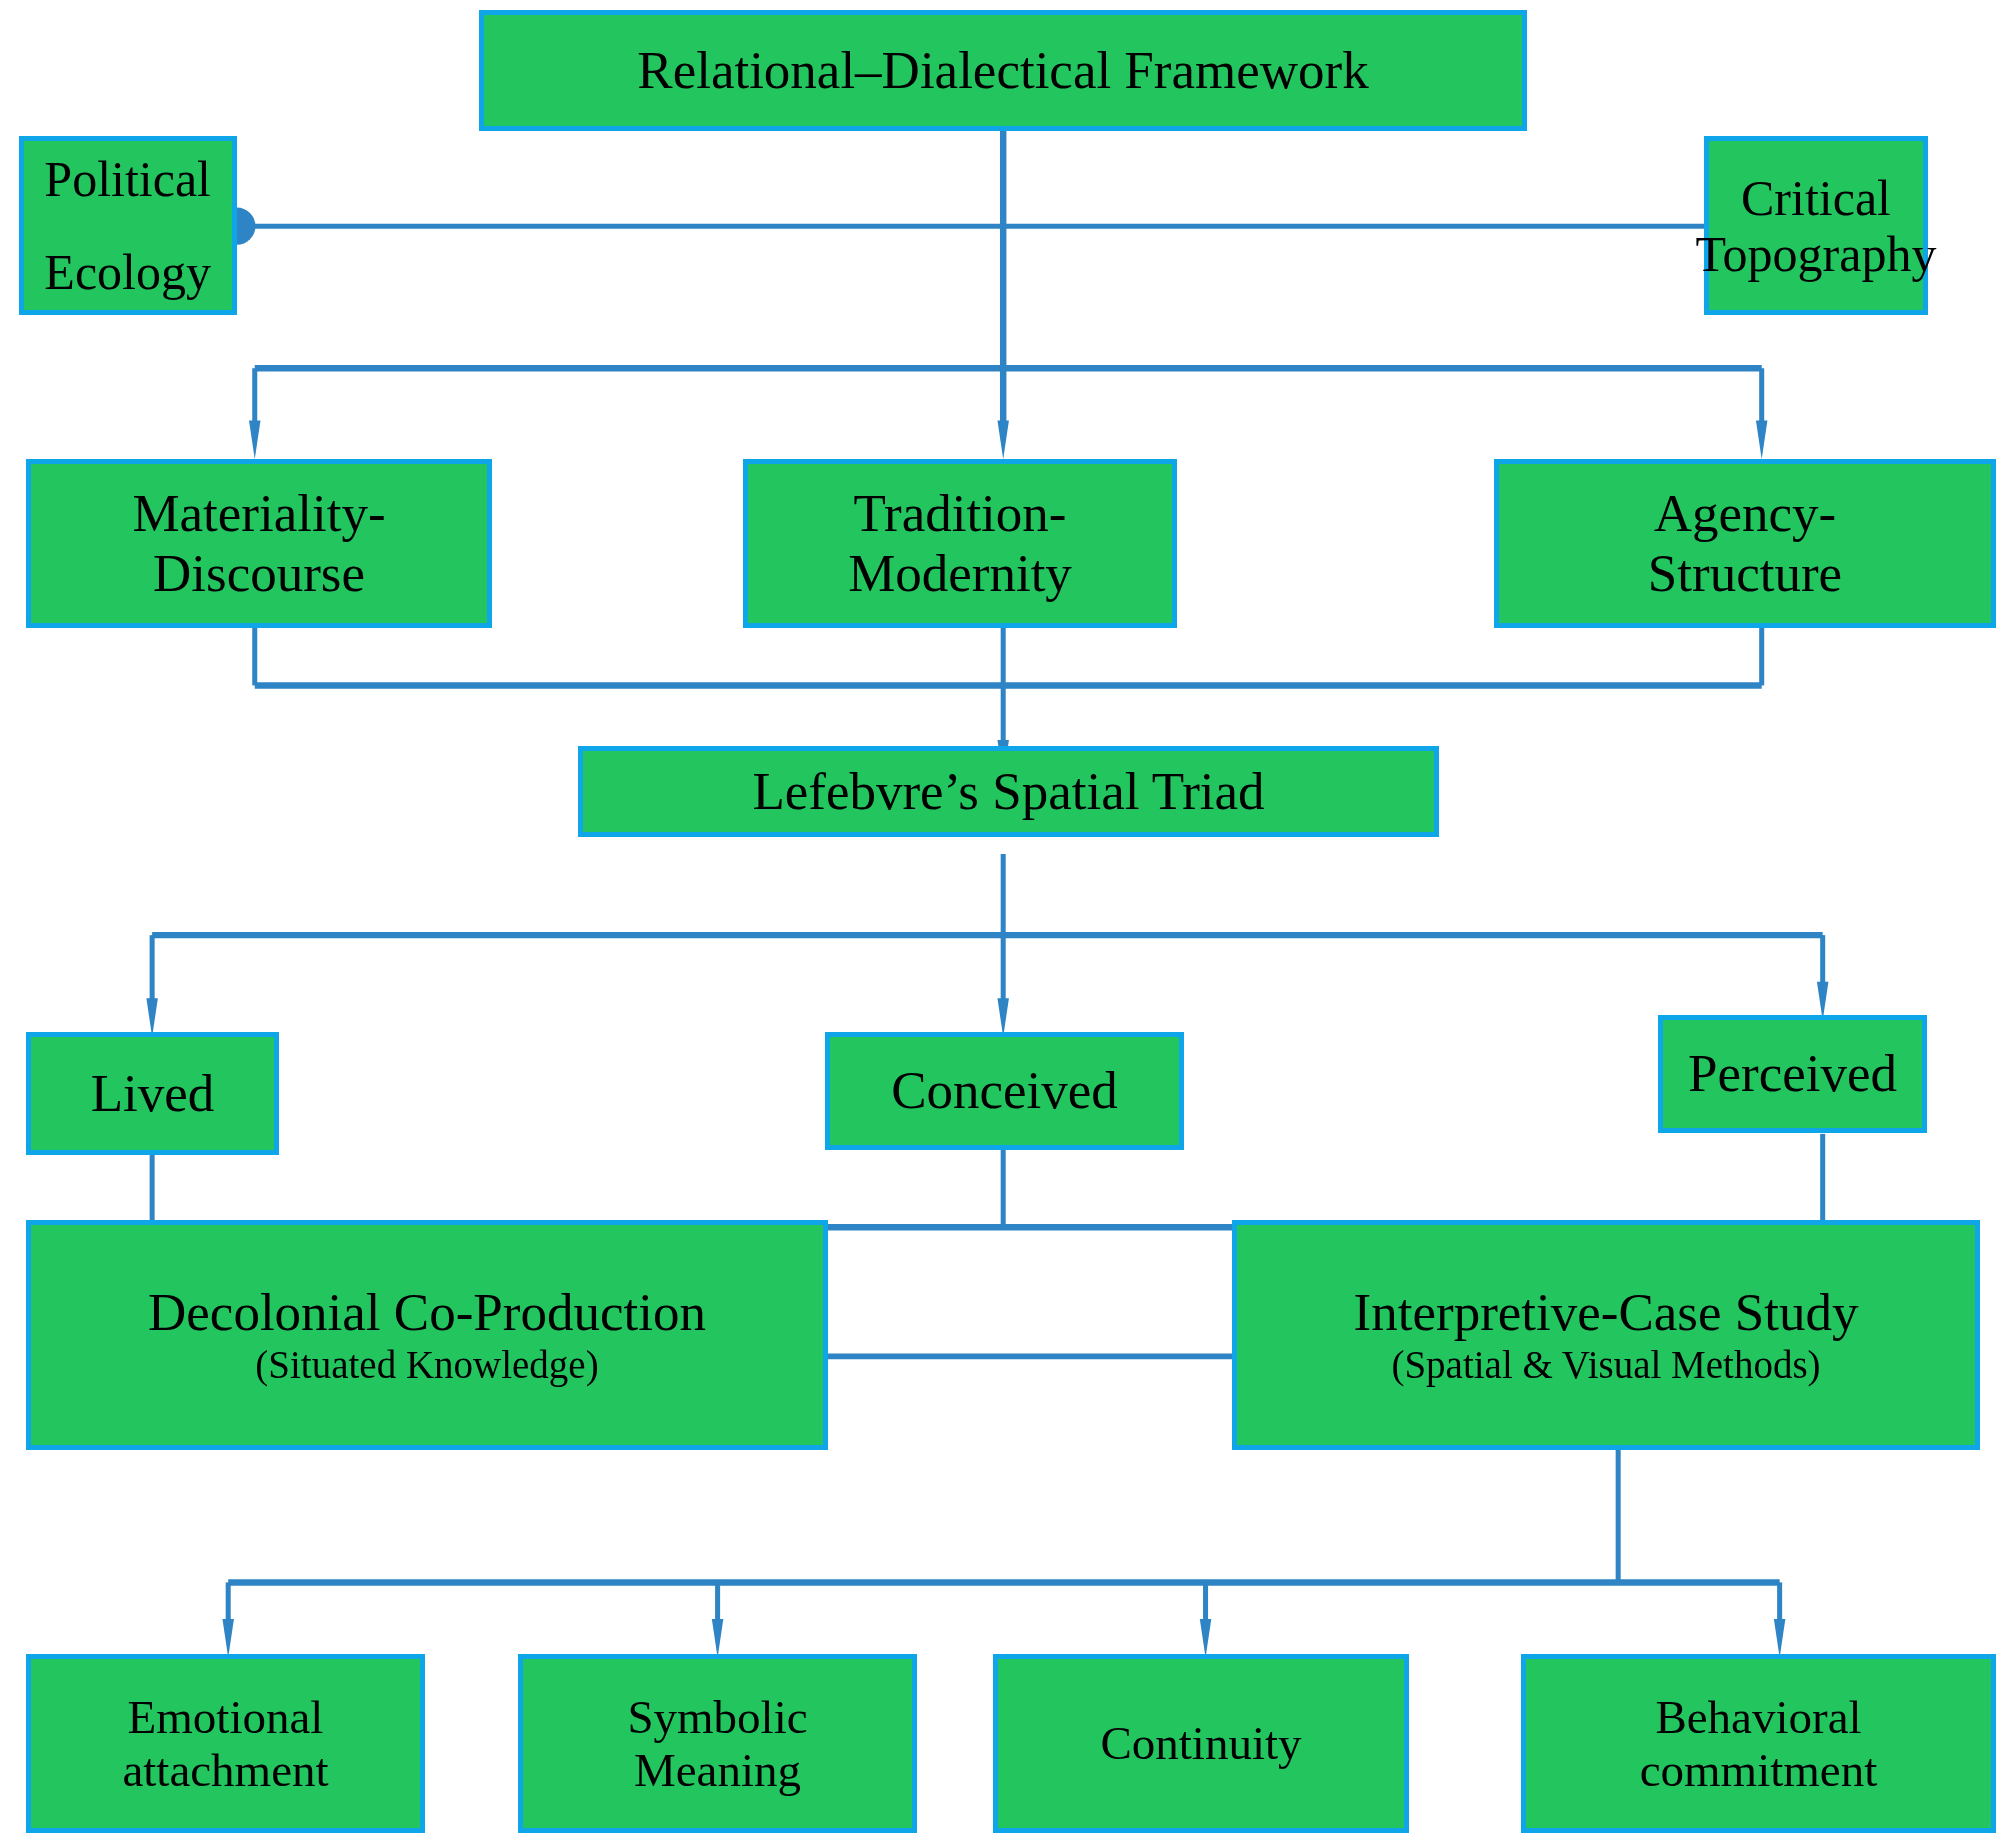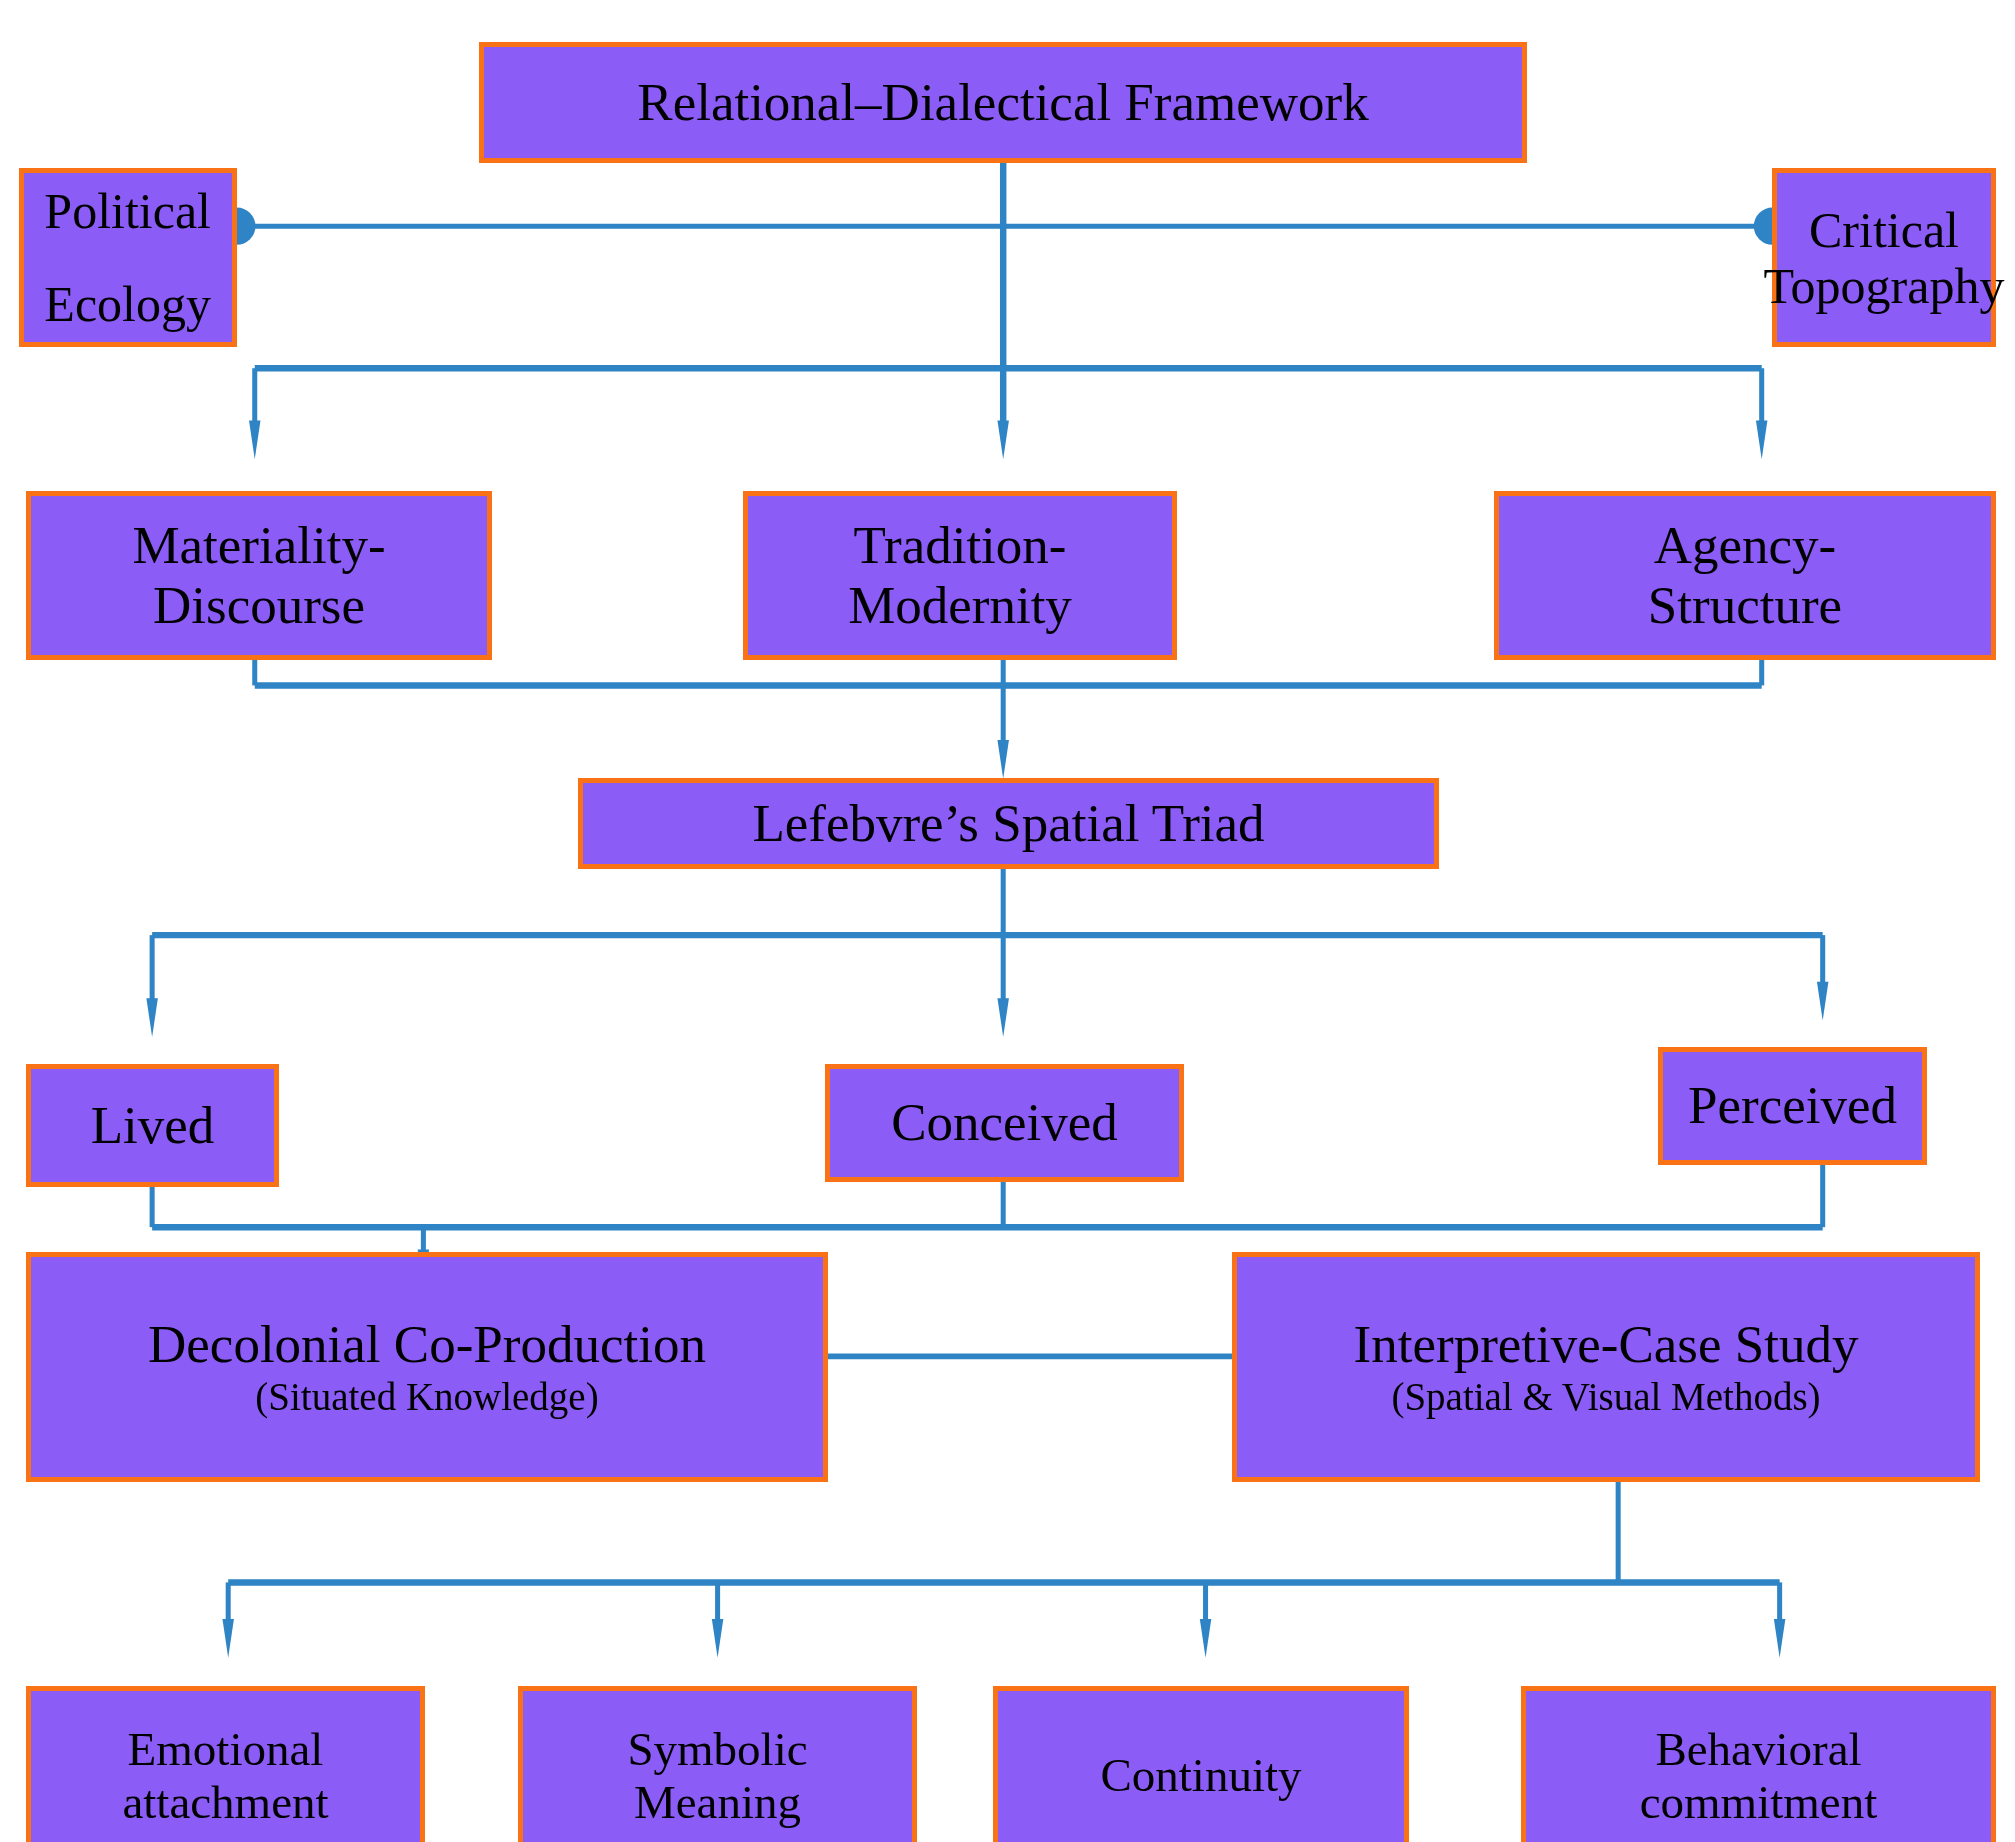--- a/index.html
+++ b/index.html
@@ -21,31 +21,30 @@
     position: absolute;
     top: 0;
     left: 0;
     width: 2015px;
     height: 1843px;
     display: block;
   }
   .node-box {
     position: absolute;
     box-sizing: border-box;
-    background: #8b5cf6;
-    border: 5px solid #f97316;
+    background: #22c55e;
+    border: 5px solid #0ea5e9;
     display: flex;
     flex-direction: column;
     align-items: center;
     justify-content: center;
     text-align: center;
     color: #000000;
     line-height: 1.12;
     z-index: 3;
-    margin-top: 32px;
   }
   .node-line {
     display: block;
     white-space: nowrap;
   }
   .t-xl  { font-size: 53px; }
   .t-lg  { font-size: 50px; }
   .t-md  { font-size: 47px; }
   .t-sub { font-size: 39px; }
 </style>
@@ -117,21 +116,21 @@
 
   <div class="node-box t-xl" style="left:479px; top:10px; width:1048px; height:121px;">
     <span class="node-line">Relational–Dialectical Framework</span>
   </div>
 
   <div class="node-box t-lg" style="left:18.7px; top:136px; width:218px; height:179px;gap:37px;">
     <span class="node-line">Political</span>
     <span class="node-line">Ecology</span>
   </div>
 
-  <div class="node-box t-lg" style="left:1772px; top:136px; width:224px; height:179px;">
+  <div class="node-box t-lg" style="left:1704px; top:136px; width:224px; height:179px;">
     <span class="node-line">Critical</span>
     <span class="node-line">Topography</span>
   </div>
 
   <div class="node-box t-xl" style="left:26px; top:459px; width:466px; height:169px;">
     <span class="node-line">Materiality-</span>
     <span class="node-line">Discourse</span>
   </div>
 
   <div class="node-box t-xl" style="left:743px; top:459px; width:434px; height:169px;">

